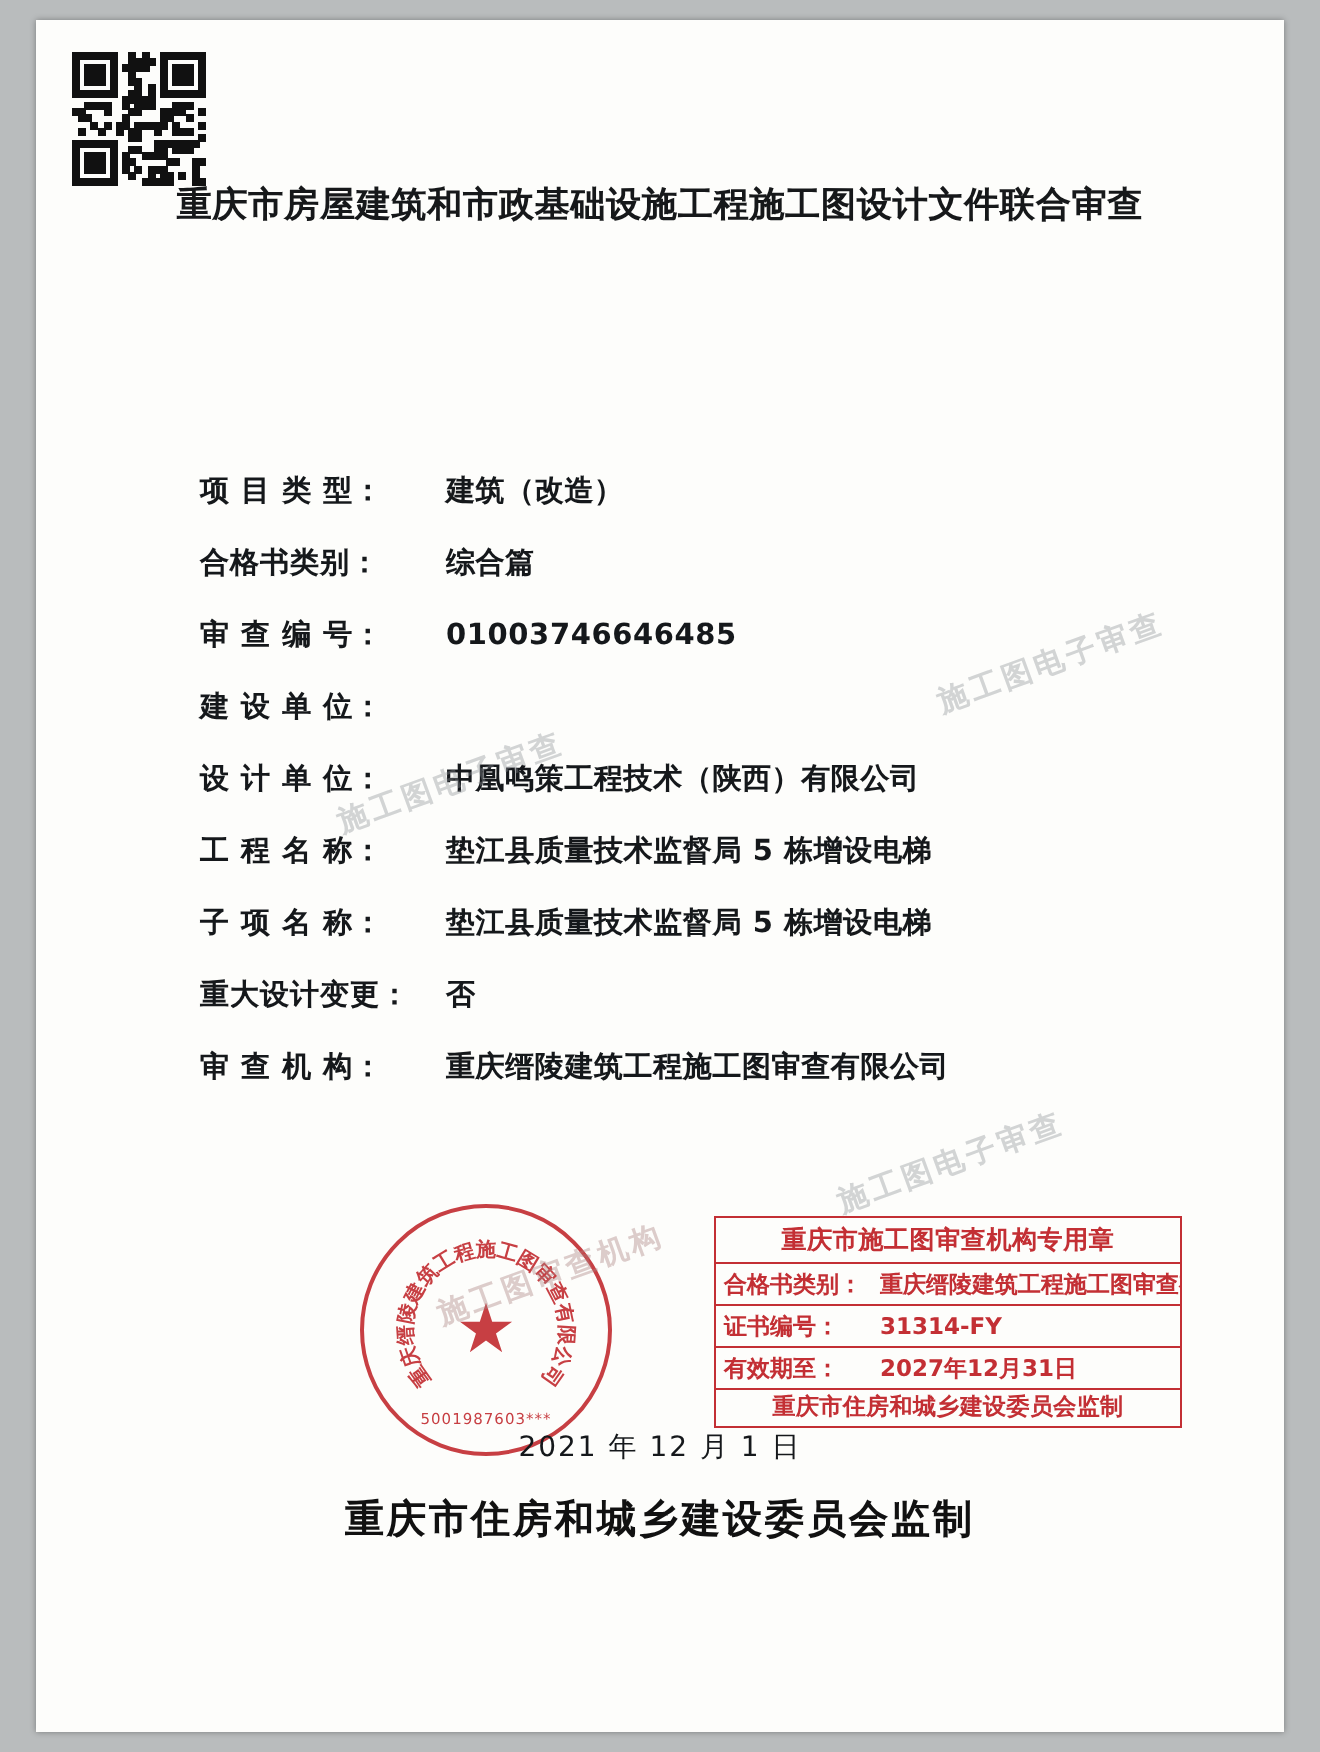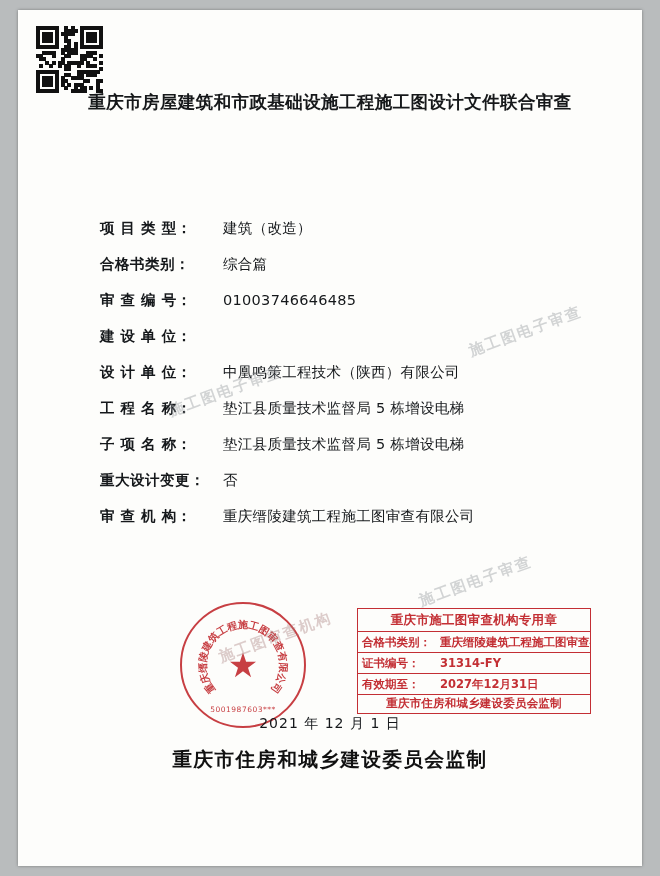--- a/index.html
+++ b/index.html
@@ -53,21 +53,21 @@
     width: 624px;
     text-align: center;
     font-size: 44px;
     font-weight: bold;
     letter-spacing: 22px;
     text-indent: 22px;
     color: #111;
   }
   .fields {
     position: absolute;
-    top: 200px;
+    top: 218px;
     left: 0;
     width: 624px;
   }
   .field-row {
     position: relative;
     height: 36px;
     line-height: 36px;
     font-size: 14.5px;
     color: #15181b;
   }
@@ -75,21 +75,21 @@
     position: absolute;
     left: 82px;
     width: 118px;
     font-weight: bold;
     letter-spacing: 0.5px;
     white-space: nowrap;
   }
   .f-value {
     position: absolute;
     left: 205px;
-    font-weight: normal;
+    font-weight: bold;
     white-space: nowrap;
     letter-spacing: 0.3px;
   }
   .paragraph {
     position: absolute;
     top: 520px;
     left: 78px;
     width: 470px;
     font-size: 14px;
     line-height: 30px;

